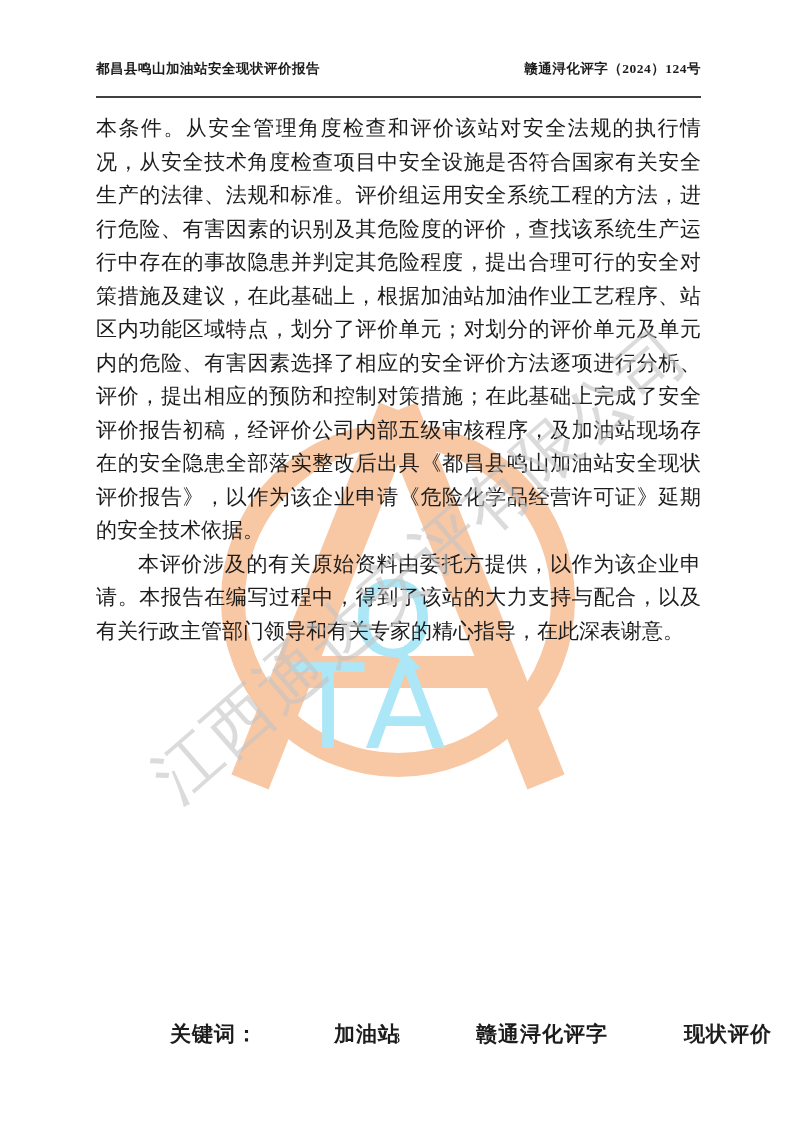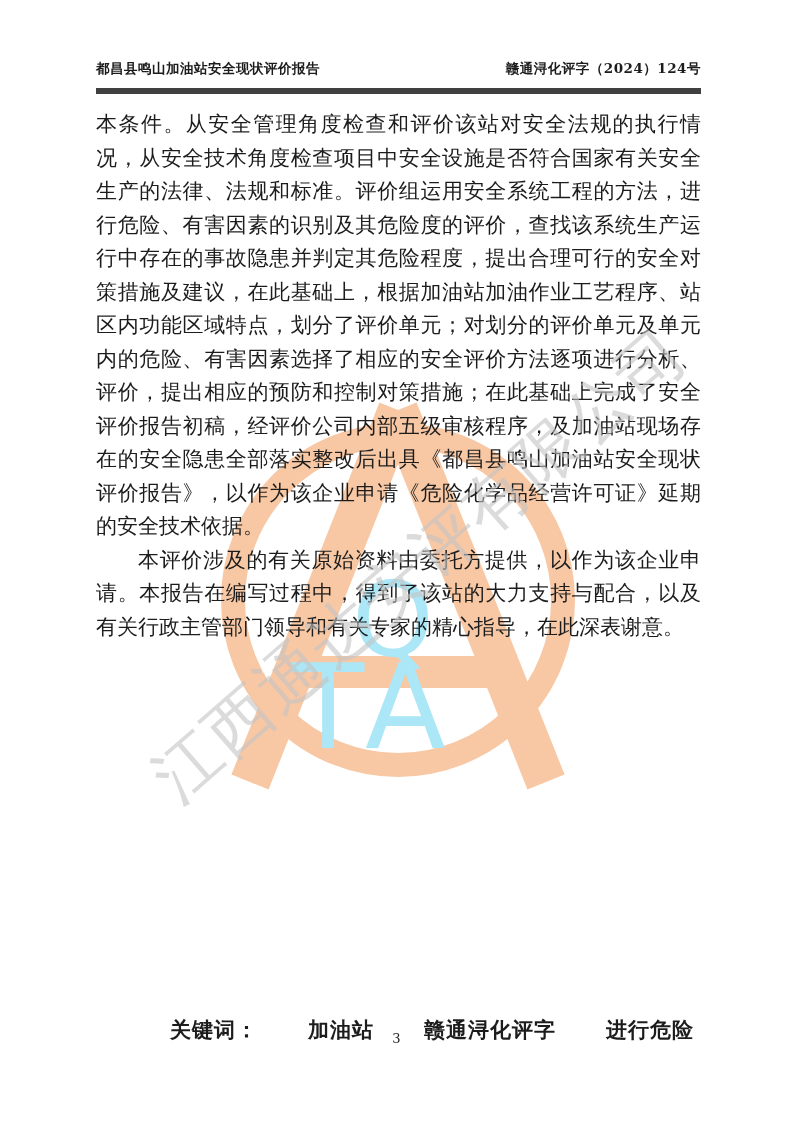--- a/index.html
+++ b/index.html
@@ -18,40 +18,41 @@
   }
   .content {
     position: relative;
     z-index: 2;
     padding: 60px 92px 0 96px;
   }
   .header {
     display: flex;
     justify-content: space-between;
     align-items: flex-end;
-    border-bottom: 6px solid #404040;
-    padding-bottom: 10px;
+    border-bottom: 2px solid #404040;
+    padding-bottom: 18px;
     font-size: 13.5px;
     font-weight: bold;
     letter-spacing: 0.5px;
+    font-family: Liberation Serif, serif;
   }
   .header .right { text-align: right; }
   .body-text {
     margin-top: 14px;
     font-size: 21px;
     line-height: 33.5px;
     text-align: justify;
   }
   .body-text p { margin: 0; }
   .body-text p.indent { text-indent: 2em; }
   .keywords {
     margin-top: 372px;
     padding-left: 74px;
     display: flex;
-    gap: 50px;
+    gap: 76px;
     font-family: "DejaVu Sans", "Liberation Sans", sans-serif;
     font-weight: bold;
     font-size: 21px;
     letter-spacing: 1px;
     white-space: nowrap;
   }
   .page-number {
     position: absolute;
     left: 0;
     right: 0;
@@ -127,21 +128,21 @@
 
     <div class="body-text">
       <p>本条件。从安全管理角度检查和评价该站对安全法规的执行情况，从安全技术角度检查项目中安全设施是否符合国家有关安全生产的法律、法规和标准。评价组运用安全系统工程的方法，进行危险、有害因素的识别及其危险度的评价，查找该系统生产运行中存在的事故隐患并判定其危险程度，提出合理可行的安全对策措施及建议，在此基础上，根据加油站加油作业工艺程序、站区内功能区域特点，划分了评价单元；对划分的评价单元及单元内的危险、有害因素选择了相应的安全评价方法逐项进行分析、评价，提出相应的预防和控制对策措施；在此基础上完成了安全评价报告初稿，经评价公司内部五级审核程序，及加油站现场存在的安全隐患全部落实整改后出具《都昌县鸣山加油站安全现状评价报告》，以作为该企业申请《危险化学品经营许可证》延期的安全技术依据。</p>
       <p class="indent">本评价涉及的有关原始资料由委托方提供，以作为该企业申请。本报告在编写过程中，得到了该站的大力支持与配合，以及有关行政主管部门领导和有关专家的精心指导，在此深表谢意。</p>
     </div>
 
     <div class="keywords">
       <span>关键词：</span>
       <span>加油站</span>
       <span>赣通浔化评字</span>
-      <span>进行危险</span>
+      <span>现状评价</span>
     </div>
 
   </div>
 
   <div class="wm-company" style="color:rgba(195,195,195,0.6)">江西通达安评有限公司</div>
 
   <div class="page-number">3</div>
 
 </div>
 

